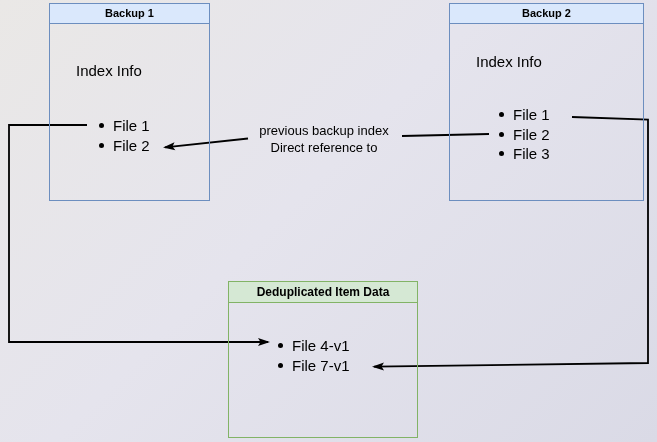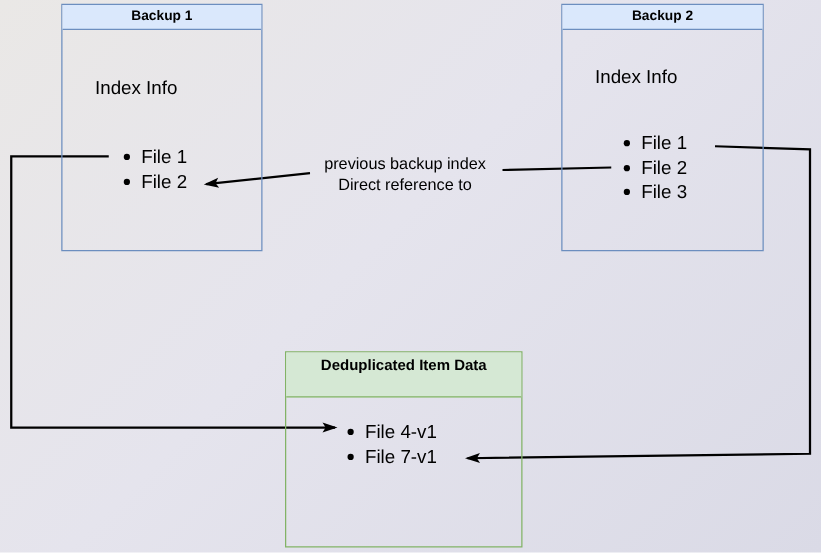--- a/index.html
+++ b/index.html
@@ -41,21 +41,21 @@
   .box.green .box-header {
     background: var(--green-header-fill, #d5e8d4);
     border-bottom-color: var(--green-border, #82b366);
   }
   .backup-box .box-header {
     height: 20px;
     line-height: 19px;
     font-size: 11px;
   }
   .dedup-box .box-header {
-    height: 36px;
+    height: 21px;
     line-height: 20px;
     font-size: 12px;
   }
   .box-sub {
     position: absolute;
     font-size: 15px;
     white-space: nowrap;
   }
   .file-list {
     position: absolute;
@@ -81,21 +81,21 @@
     left: 235px;
     top: 122px;
     width: 178px;
     text-align: center;
     font-size: 13px;
     line-height: 17px;
     white-space: nowrap;
   }
   
   .backup1 { left: 49px; top: 3px; width: 161px; height: 198px; }
-  .backup2 { left: 449px; top: 3px; width: 162px; height: 198px; }
+  .backup2 { left: 449px; top: 3px; width: 195px; height: 198px; }
   .dedup   { left: 228px; top: 281px; width: 190px; height: 157px; }
 
   .backup1 .box-sub { left: 26px; top: 58px; }
   .backup2 .box-sub { left: 26px; top: 49px; }
 
   .backup1 .file-list { left: 49px; top: 112px; }
   .backup2 .file-list { left: 49px; top: 101px; }
   .dedup   .file-list { left: 49px; top: 54px; }
 </style>
 </head>

